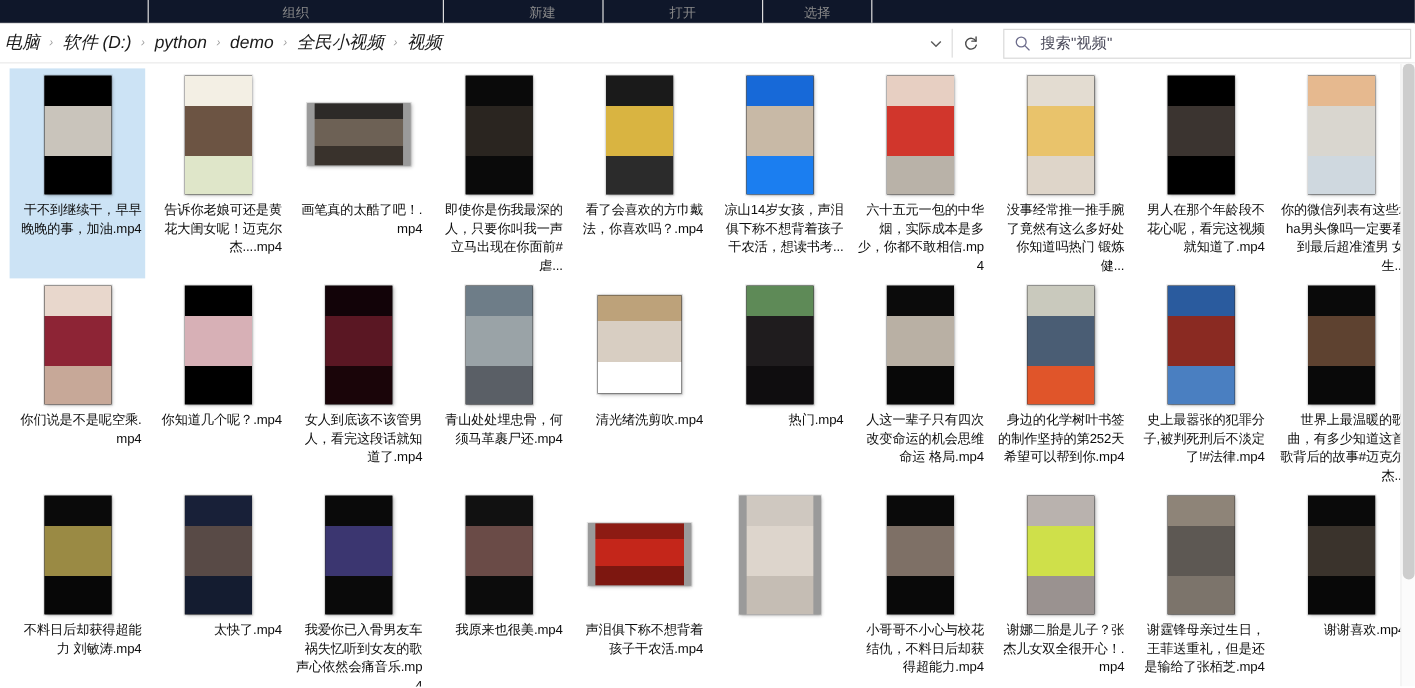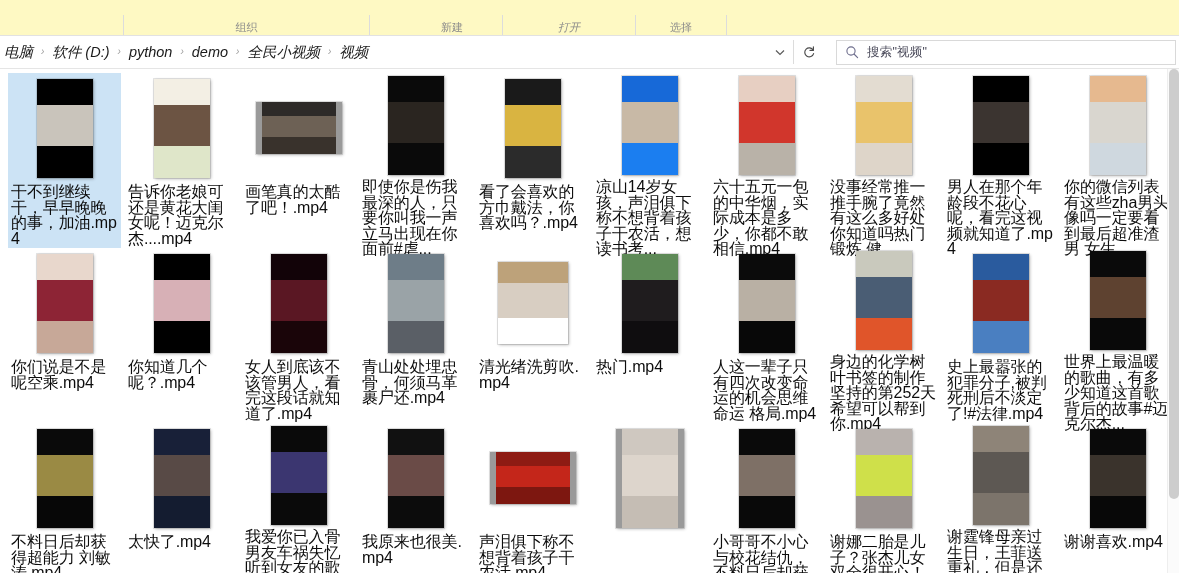--- a/index.html
+++ b/index.html
@@ -11,22 +11,22 @@
     width: 1179px;
     height: 573px;
     overflow: hidden;
     font-family: "Liberation Sans", "DejaVu Sans", sans-serif;
     -webkit-font-smoothing: antialiased;
     position: relative;
   }
 
   
   .ribbon {
-    height: 36px;
-    background: #fef9c3;
+    height: 20px;
+    background: #0f172a;
     border-bottom: 1px solid #e2e2e2;
     display: flex;
     align-items: flex-end;
     position: relative;
     box-sizing: border-box;
   }
   .ribbon-groups {
     display: flex;
     align-items: flex-end;
     height: 20px;
@@ -44,21 +44,21 @@
   .ribbon-group-label {
     font-size: 11px;
     color: #8b8b8b;
     line-height: 13px;
     padding-bottom: 1px;
     white-space: nowrap;
   }
   .grp-spacer   { width: 123px; border-left: none; }
   .grp-organize { width: 246px; }
   .grp-new      { width: 133px; padding-left: 32px; }
-  .grp-open     { width: 133px; font-style: italic; }
+  .grp-open     { width: 133px; }
   .grp-select   { width: 91px; }
   .grp-tail     { width: 453px; border-right: none; }
 
   
   .addressbar-row {
     height: 33px;
     background: #ffffff;
     display: flex;
     align-items: center;
     border-bottom: 1px solid #e5e5e5;
@@ -199,22 +199,22 @@
     position: absolute;
     width: 4px; height: 5px;
     background: #fff;
     left: -5px;
   }
   .perf.r { left: auto; right: -5px; }
 
   .caption {
     margin-top: 4px;
     width: 109px;
-    text-align: left;
-    font-size: 16px;
+    text-align: right;
+    font-size: 11px;
     line-height: 15.5px;
     color: #0d0d0d;
     word-break: break-all;
     letter-spacing: -0.1px;
     padding: 0 1px;
     box-sizing: border-box;
   }
 
   
   .vscroll {

